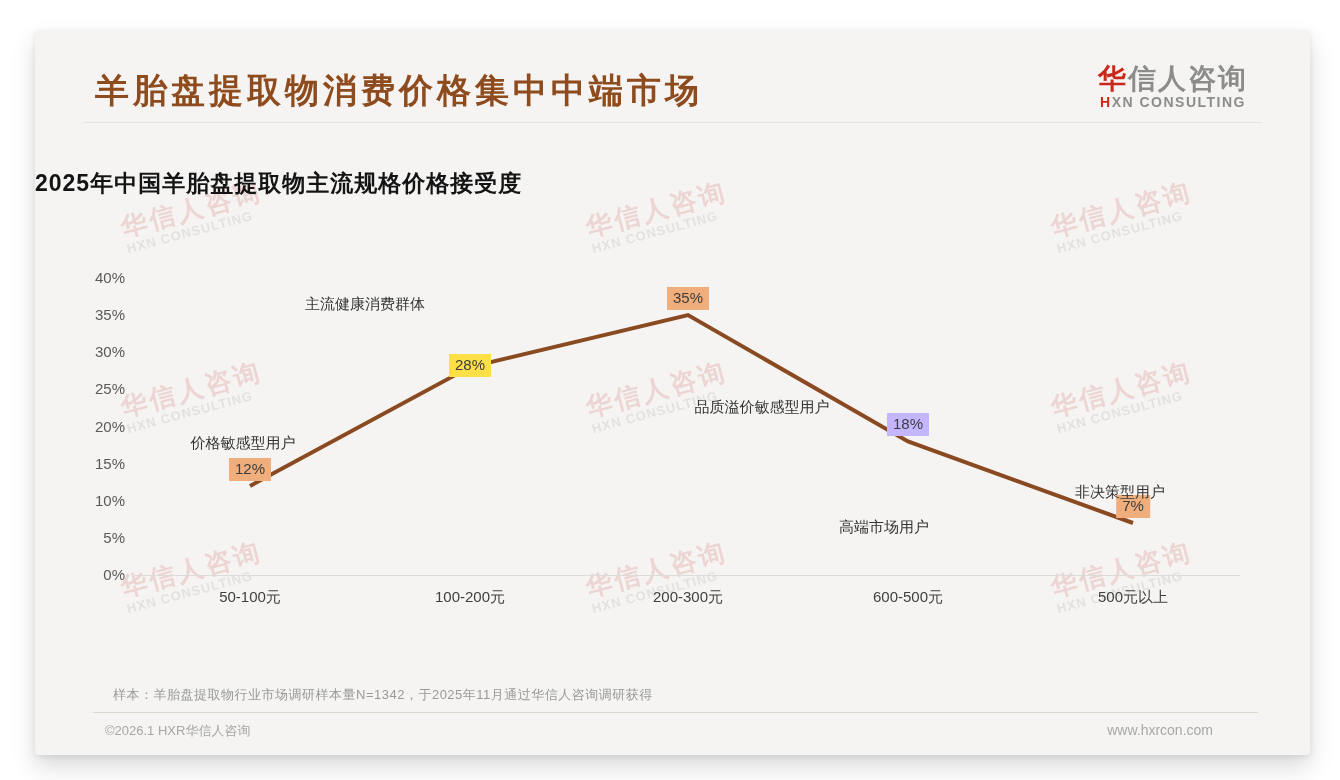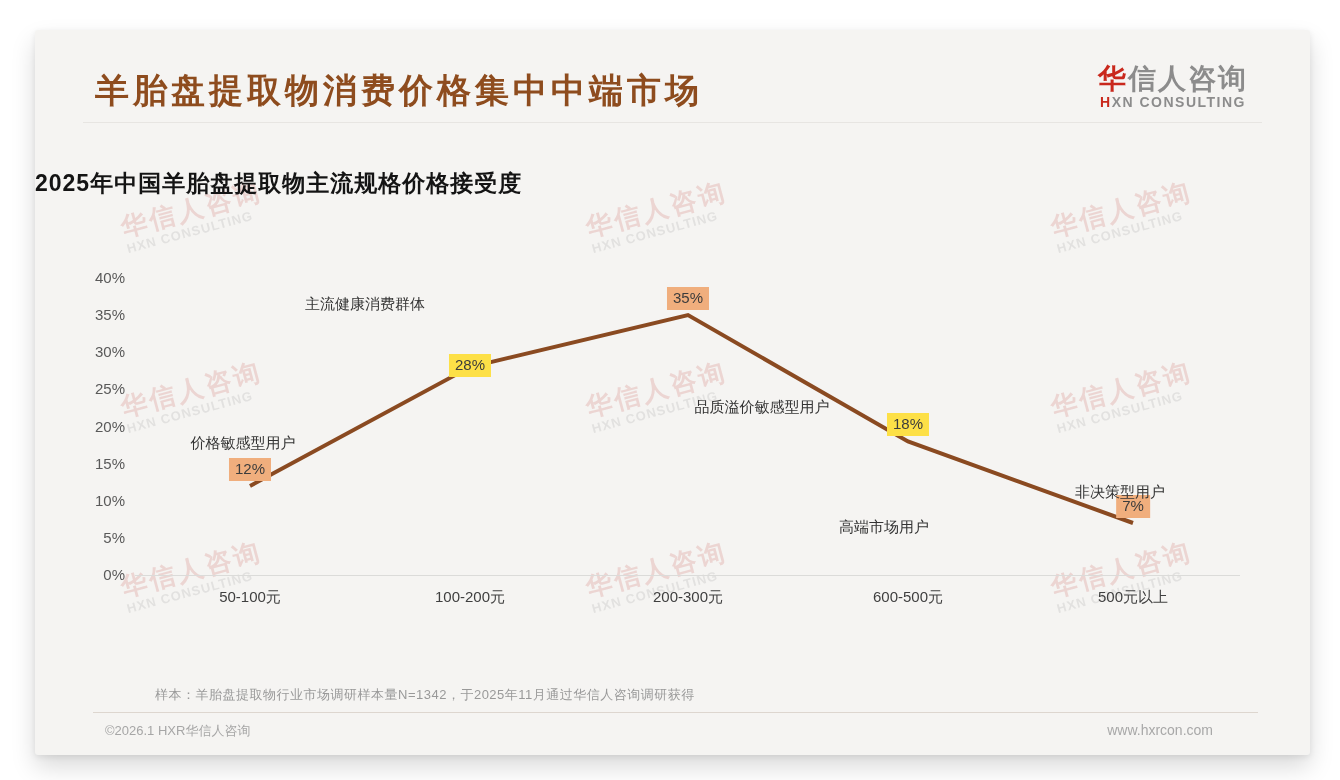--- a/index.html
+++ b/index.html
@@ -23,21 +23,21 @@
   .y-tick { position:absolute; width:60px; left:30px; text-align:right; font-size:15px;
             color:#595959; line-height:18px; }
   .x-label { position:absolute; transform:translateX(-50%); top:558px; font-size:15px;
              color:#3f3f3f; white-space:nowrap; }
   .dlabel { position:absolute; transform:translateX(-50%); background:#f0ae7d; color:#3c3c3c;
             font-size:15px; line-height:20px; padding:1px 6px 2px; white-space:nowrap; }
   .ann { position:absolute; transform:translateX(-50%); font-size:15px; color:#333333; white-space:nowrap; }
   .wm { position:absolute; width:200px; transform:rotate(-15deg); pointer-events:none; }
   .wm-cn { font-size:26px; font-weight:bold; color:rgba(200,90,85,.20); letter-spacing:3px; line-height:28px; }
   .wm-en { font-size:13px; font-weight:bold; color:rgba(120,120,120,.15); letter-spacing:1px; line-height:15px; }
-  .foot-sample { position:absolute; left:78px; top:656px; font-size:13px; color:#999999; letter-spacing:.5px;margin-left:42px; }
+  .foot-sample { position:absolute; left:78px; top:656px; font-size:13px; color:#999999; letter-spacing:.5px; }
   .foot-note { position:absolute; right:46px; top:656px; font-size:13px; color:#c53529; letter-spacing:.5px; }
   .foot-divider { position:absolute; left:58px; right:52px; top:682px; height:1px; background:#ddd6cf; }
   .foot-copy { position:absolute; left:70px; top:692px; font-size:13px; color:#a6a6a6; }
   .foot-site { position:absolute; right:97px; top:692px; font-size:14px; color:#a8a8a8; }
 </style>
 </head>
 <body>
 
 <div class="slide">
 
@@ -111,21 +111,21 @@
         <div class="x-label" style="left: 215px;">50-100元</div>
         <div class="x-label" style="left: 435px;">100-200元</div>
         <div class="x-label" style="left: 653px;">200-300元</div>
         <div class="x-label" style="left: 873px;">600-500元</div>
         <div class="x-label" style="left: 1098px;">500元以上</div>
       </div>
     <div id="dlabels">
         <div class="dlabel" style="left: 215px; top: 427.9px; background: rgb(240, 174, 125);">12%</div>
         <div class="dlabel" style="left: 435px; top: 324px; background: #fde047; text-align: right;">28%</div>
         <div class="dlabel" style="left: 653px; top: 257.125px; background: rgb(240, 174, 125);">35%</div>
-        <div class="dlabel" style="left: 873px; top: 383.35px; background: #fde047;">18%</div>
+        <div class="dlabel" style="left: 873px; top: 383.35px; background: #c4b5fd;">18%</div>
         <div class="dlabel" style="left: 1098px; top: 465.025px; background: rgb(240, 174, 125);">7%</div>
       </div>
     <div id="anns">
         <div class="ann" style="left: 208px; top: 404px;">价格敏感型用户</div>
         <div class="ann" style="left: 330px; top: 265px;">主流健康消费群体</div>
         <div class="ann" style="left: 727px; top: 368px;">品质溢价敏感型用户</div>
         <div class="ann" style="left: 849px; top: 488px;">高端市场用户</div>
         <div class="ann" style="left: 1085px; top: 453px;">非决策型用户</div>
       </div>
   </div>

